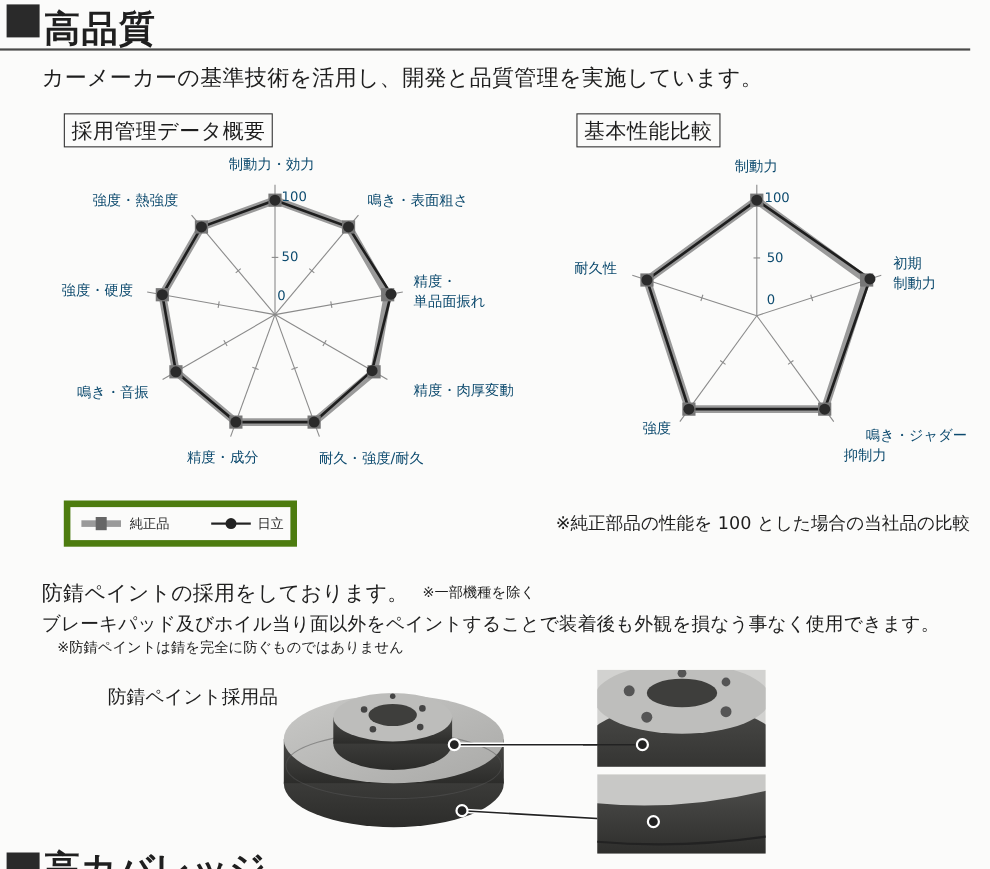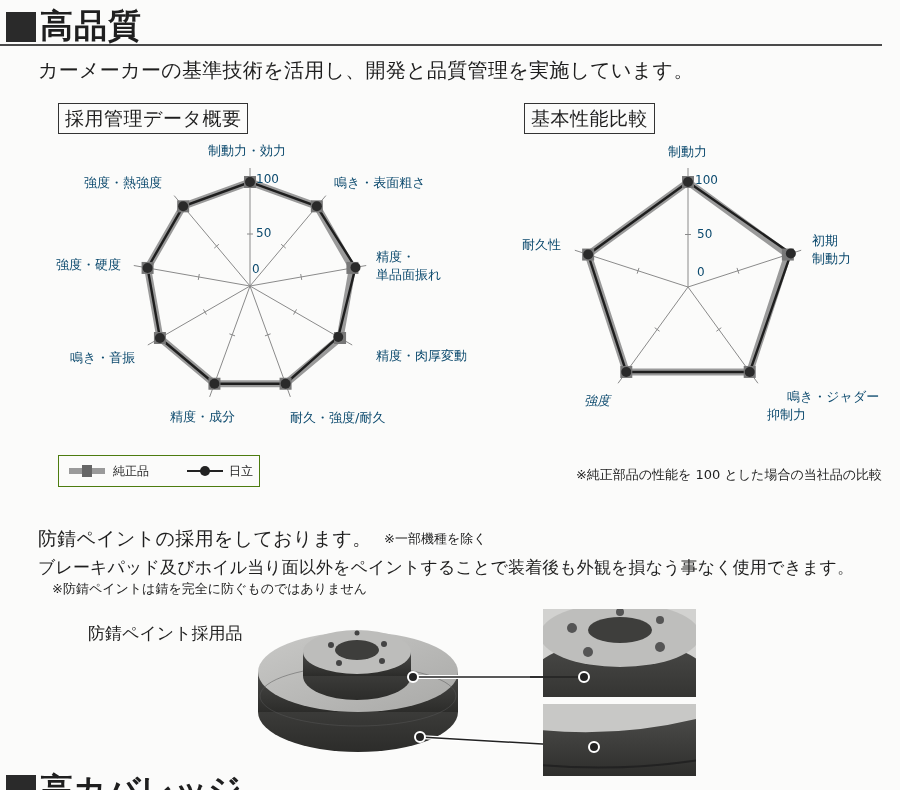--- a/index.html
+++ b/index.html
@@ -3,47 +3,47 @@
 <meta charset="utf-8">
 <style>
   html, body { margin: 0; padding: 0; }
   body {
     width: 900px; height: 790px; overflow: hidden; position: relative;
     background: #fbfbfa; color: #1e1e1e;
     font-family: "DejaVu Sans", "Liberation Sans", sans-serif;
   }
   .abs { position: absolute; }
   .heading {
-    left: 6px; top: 4px; display: flex; align-items: center;
+    left: 6px; top: 4px; display: flex; align-items: flex-start;
     font-size: 33px; font-weight: bold; letter-spacing: 1px; color: #1f1f1f;
   }
   .heading .sq { width: 30px; height: 30px; background: #2a2a2a; margin-right: 4px; }
   .rule { left: 0; top: 44px; width: 882px; height: 2px; background: #4a4a4a; }
   .lead { left: 38px; top: 57px; font-size: 20px; letter-spacing: 0.3px; }
   .boxtitle {
     border: 1.5px solid #333; padding: 2px 6px 1px 6px; font-size: 19px;
     background: #fbfbfa; letter-spacing: 0.5px;
   }
   .lbl { font-size: 13px; color: #0c4a6e; white-space: nowrap; line-height: 17px; }
   .tick { font-size: 12px; color: #0c4a6e; }
   .legend {
-    left: 58px; top: 455px; width: 200px; height: 30px; border: 1px solid #4d7c0f;
+    left: 58px; top: 455px; width: 200px; height: 30px; border: 6px solid #4d7c0f;
     background: #fbfbfa; display: flex; align-items: center; font-size: 12px;
   }
   .legend .item { display: flex; align-items: center; margin-left: 10px; }
   .legend .swatch-g { width: 36px; height: 6px; background: #9a9a9a; position: relative; margin-right: 8px; }
   .legend .swatch-g::after { content: ""; position: absolute; left: 13px; top: -3px; width: 10px; height: 12px; background: #666; }
   .legend .swatch-h { width: 36px; height: 2px; background: #222; position: relative; margin-right: 6px; margin-left: 28px; }
   .legend .swatch-h::after { content: ""; position: absolute; left: 13px; top: -4px; width: 10px; height: 10px; border-radius: 50%; background: #222; }
-  .note { right: 18px; top: 466px; font-size: 13px; }
+  .note { right: 18px; top: 466px; font-size: 16px; }
   .sub-h { left: 38px; top: 526px; font-size: 19px; letter-spacing: 0.3px; }
   .sub-h-note { left: 384px; top: 530px; font-size: 13px; text-align: right; }
   .body-line { left: 38px; top: 556px; font-size: 17px; letter-spacing: 0.1px; }
   .small-note { left: 52px; top: 580px; font-size: 13px; }
-  .photo-title { left: 88px; top: 622px; font-size: 17px; }
+  .photo-title { left: 98px; top: 622px; font-size: 17px; }
   .next-heading {
     left: 6px; top: 770px; display: flex; align-items: center;
     font-size: 33px; font-weight: bold; color: #1f1f1f; height: 40px;
   }
   .next-heading .sq { width: 30px; height: 30px; background: #2a2a2a; margin-right: 4px; }
 </style>
 </head>
 <body>
 
 <div class="abs heading">
@@ -162,21 +162,21 @@
 
 <span class="abs tick" style="left:695px; top:173px;">100</span>
 <span class="abs tick" style="left:697px; top:227px;">50</span>
 <span class="abs tick" style="left:697px; top:265px;">0</span>
 
 <span class="abs lbl" style="left:668px; top:143px;">制動力</span>
 <span class="abs lbl" style="left:812px; top:232px;">初期</span>
 <span class="abs lbl" style="left:812px; top:250px;">制動力</span>
 <span class="abs lbl" style="left:767px; top:388px;margin-left:20px;">鳴き・ジャダー</span>
 <span class="abs lbl" style="left:767px; top:406px;">抑制力</span>
-<span class="abs lbl" style="left:584px; top:392px;font-style:italic;">強度</span>
+<span class="abs lbl" style="left:584px; top:382px;">強度</span>
 <span class="abs lbl" style="left:522px; top:236px;">耐久性</span>
 
 <div class="abs note">※純正部品の性能を 100 とした場合の当社品の比較</div>
 
 <div class="abs sub-h">防錆ペイントの採用をしております。</div>
 <div class="abs sub-h-note">※一部機種を除く</div>
 <div class="abs body-line">ブレーキパッド及びホイル当り面以外をペイントすることで装着後も外観を損なう事なく使用できます。</div>
 <div class="abs small-note">※防錆ペイントは錆を完全に防ぐものではありません</div>
 <div class="abs photo-title">防錆ペイント採用品</div>
 

